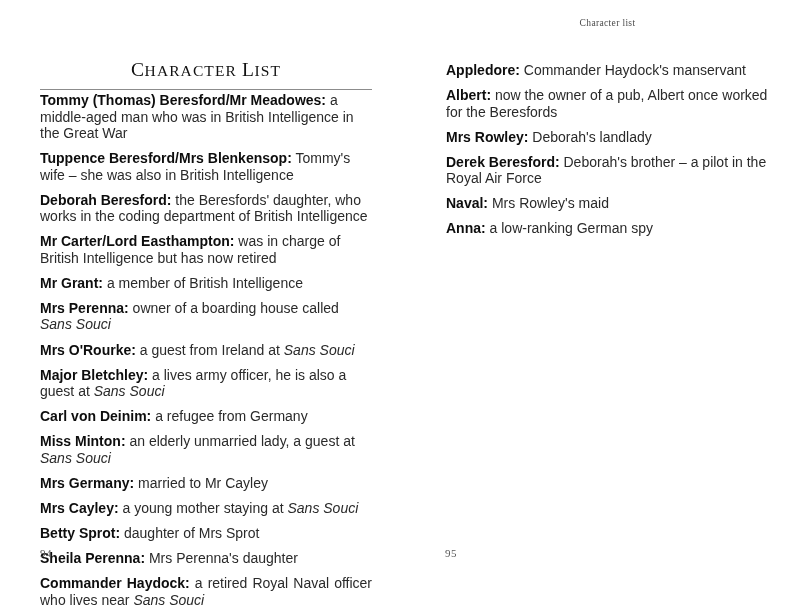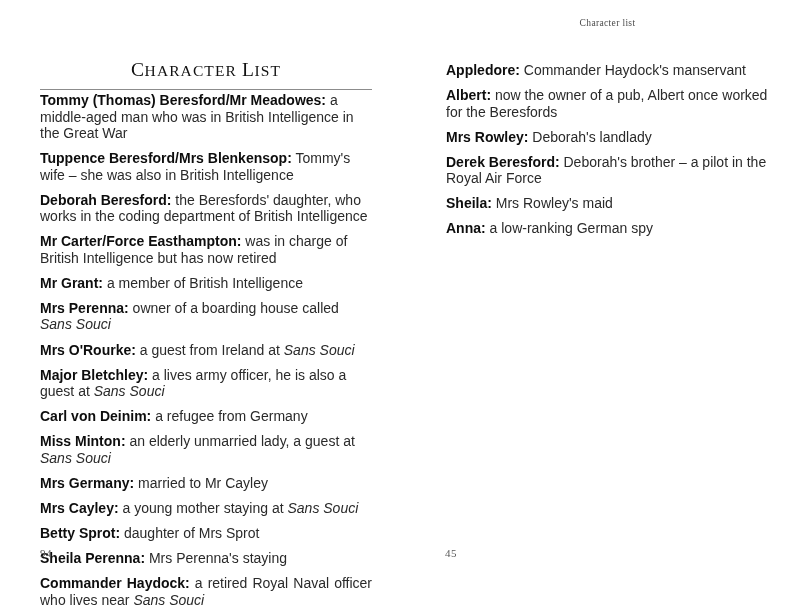--- a/index.html
+++ b/index.html
@@ -134,46 +134,46 @@
         <span class="cap">C</span><span>HARACTER</span>
         <span class="cap">L</span><span>IST</span>
       </h1>
       <div class="chapter-rule"></div>
     </div>
 
     <div class="column column-left" id="col-left">
         <p class="entry"><span class="name">Tommy (Thomas) Beresford/Mr Meadowes:</span><span> a middle-aged man who was in British Intelligence in the Great War</span></p>
         <p class="entry"><span class="name">Tuppence Beresford/Mrs Blenkensop:</span><span> Tommy's wife – she was also in British Intelligence</span></p>
         <p class="entry"><span class="name">Deborah Beresford:</span><span> the Beresfords' daughter, who works in the coding department of British Intelligence</span></p>
-        <p class="entry"><span class="name">Mr Carter/Force Easthampton:</span><span> was in charge of British Intelligence but has now retired</span></p>
+        <p class="entry"><span class="name">Mr Carter/Lord Easthampton:</span><span> was in charge of British Intelligence but has now retired</span></p>
         <p class="entry"><span class="name">Mr Grant:</span><span> a member of British Intelligence</span></p>
         <p class="entry"><span class="name">Mrs Perenna:</span><span> owner of a boarding house called </span><i>Sans Souci</i></p>
         <p class="entry"><span class="name">Mrs O'Rourke:</span><span> a guest from Ireland at </span><i>Sans Souci</i></p>
         <p class="entry"><span class="name">Major Bletchley:</span><span> a lives army officer, he is also a guest at </span><i>Sans Souci</i></p>
         <p class="entry"><span class="name">Carl von Deinim:</span><span> a refugee from Germany</span></p>
         <p class="entry"><span class="name">Miss Minton:</span><span> an elderly unmarried lady, a guest at </span><i>Sans Souci</i></p>
         <p class="entry"><span class="name">Mrs Germany:</span><span> married to Mr Cayley</span></p>
         <p class="entry"><span class="name">Mrs Cayley:</span><span> a young mother staying at </span><i>Sans Souci</i></p>
         <p class="entry"><span class="name">Betty Sprot:</span><span> daughter of Mrs Sprot</span></p>
-        <p class="entry"><span class="name">Sheila Perenna:</span><span> Mrs Perenna's staying</span></p>
+        <p class="entry"><span class="name">Sheila Perenna:</span><span> Mrs Perenna's daughter</span></p>
         <p class="entry justify"><span class="name">Commander Haydock:</span><span> a retired Royal Naval officer who lives near </span><i>Sans Souci</i></p>
       </div>
 
     <div class="folio folio-left">94</div>
   </div>
 
   <div class="page page-right">
 
     <div class="running-head">Character list</div>
 
     <div class="column column-right" id="col-right">
         <p class="entry"><span class="name">Appledore:</span><span> Commander Haydock's manservant</span></p>
         <p class="entry"><span class="name">Albert:</span><span> now the owner of a pub, Albert once worked for the Beresfords</span></p>
         <p class="entry"><span class="name">Mrs Rowley:</span><span> Deborah's landlady</span></p>
         <p class="entry"><span class="name">Derek Beresford:</span><span> Deborah's brother – a pilot in the Royal Air Force</span></p>
-        <p class="entry"><span class="name">Sheila:</span><span> Mrs Rowley's maid</span></p>
+        <p class="entry"><span class="name">Naval:</span><span> Mrs Rowley's maid</span></p>
         <p class="entry"><span class="name">Anna:</span><span> a low-ranking German spy</span></p>
       </div>
 
-    <div class="folio folio-right">45</div>
+    <div class="folio folio-right">95</div>
   </div>
 
 </div>
 
 </body></html>

